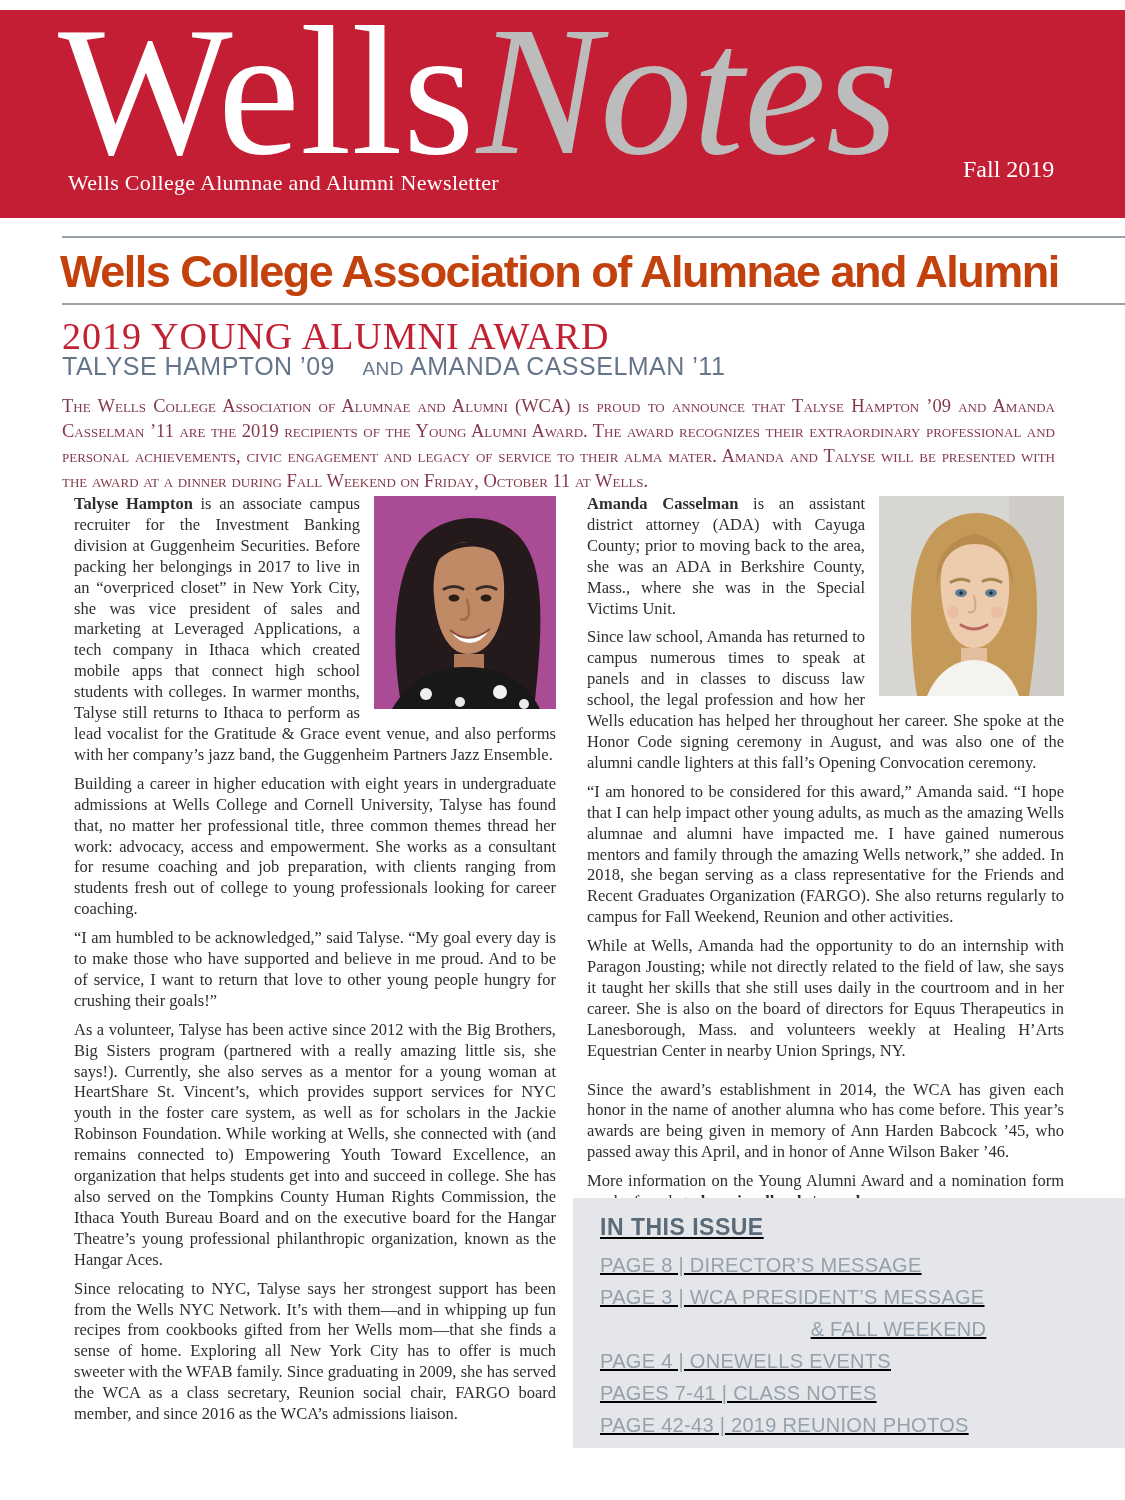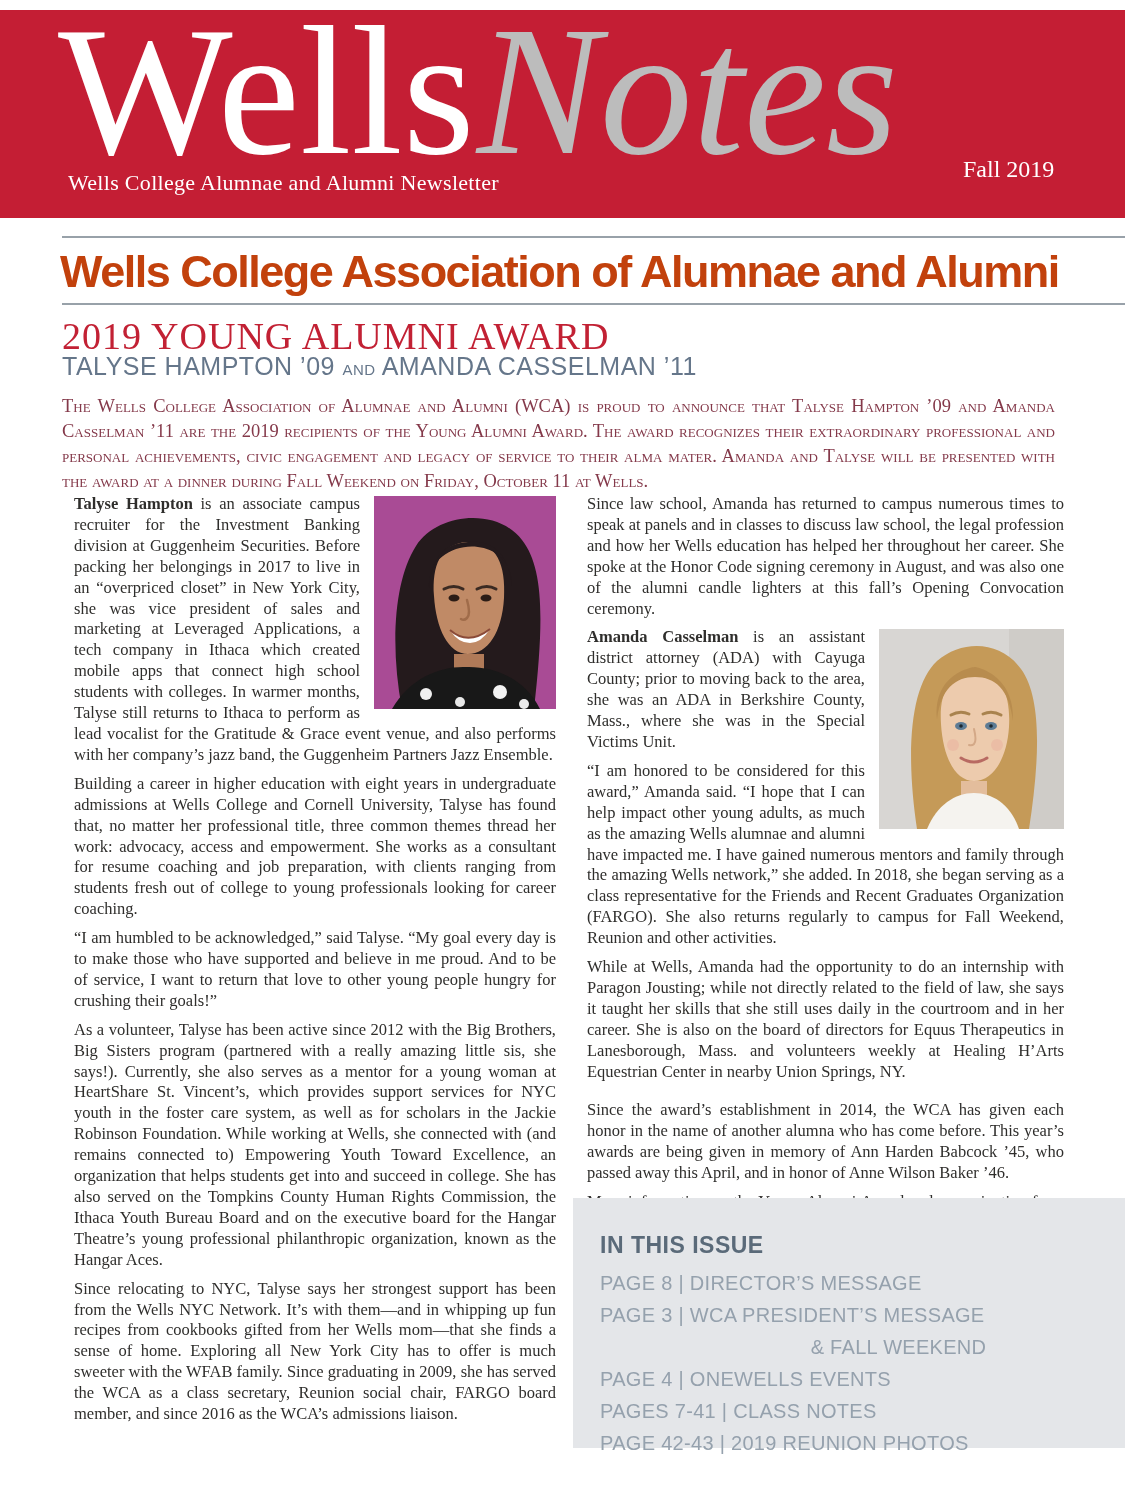--- a/index.html
+++ b/index.html
@@ -39,21 +39,21 @@
   }
   .article-title{
     position:absolute;left:62px;top:314px;
     font-size:38px;letter-spacing:1px;color:#c22134;white-space:nowrap;
   }
   .article-subtitle{
     position:absolute;left:62px;top:352px;
     font-family:"Liberation Sans",sans-serif;font-size:25px;letter-spacing:.5px;
     color:#65768a;white-space:nowrap;
   }
-  .article-subtitle .and-small{font-size:15px;}
+  .article-subtitle .and-small{font-size:19px;margin-left:20px;}
 
   .article-intro{
     position:absolute;left:62px;top:394px;width:993px;
     font-variant:small-caps;font-size:18.5px;line-height:25px;
     color:#84394a;text-align:justify;
   }
 
   
   .col{position:absolute;top:494px;font-size:16.5px;line-height:20.9px;color:#2f2e2c;}
   .col-left{left:62px;width:494px;}
@@ -63,22 +63,22 @@
   .gap-top{margin-top:18px;}
   .photo-float{
     float:right;margin:2px 0 6px 14px;display:block;line-height:0;
   }
   .photo-float svg{display:block;}
   .url-bold{font-weight:bold;}
 
   
   .issue-box{
     position:absolute;left:573px;top:1198px;right:0;height:250px;
-    background:#e4e6e9;box-sizing:border-box;padding:34px 10px 0 27px;
-    font-family:"Liberation Sans",sans-serif;z-index:5;
+    background:#e4e6e9;box-sizing:border-box;padding:16px 10px 0 27px;
+    font-family:"Liberation Sans",sans-serif;z-index:5;text-decoration:underline;
   }
   .issue-title{
     font-size:23px;font-weight:bold;color:#5a6a79;letter-spacing:.5px;
     margin:0 0 8px 0;
   }
   .issue-item{
     font-size:20px;color:#95a1ad;line-height:32px;letter-spacing:.3px;
     white-space:nowrap;
   }
   .issue-item .indent{padding-left:82px;text-align:center;}
@@ -130,21 +130,20 @@
     </span>
     <b>Talyse Hampton</b><span> is an associate campus recruiter for the Investment Banking division at Guggenheim Securities. Before packing her belongings in 2017 to live in an “overpriced closet” in New York City, she was vice president of sales and marketing at Leveraged Applications, a tech company in Ithaca which created mobile apps that connect high school students with colleges. In warmer months, Talyse still returns to Ithaca to perform as lead vocalist for the Gratitude &amp; Grace event venue, and also performs with her company’s jazz band, the Guggenheim Partners Jazz Ensemble.</span>
   </p>
   <p class="body-p">Building a career in higher education with eight years in undergraduate admissions at Wells College and Cornell University, Talyse has found that, no matter her professional title, three common themes thread her work: advocacy, access and empowerment. She works as a consultant for resume coaching and job preparation, with clients ranging from students fresh out of college to young professionals looking for career coaching.</p>
   <p class="body-p">“I am humbled to be acknowledged,” said Talyse. “My goal every day is to make those who have supported and believe in me proud. And to be of service, I want to return that love to other young people hungry for crushing their goals!”</p>
   <p class="body-p">As a volunteer, Talyse has been active since 2012 with the Big Brothers, Big Sisters program (partnered with a really amazing little sis, she says!). Currently, she also serves as a mentor for a young woman at HeartShare St. Vincent’s, which provides support services for NYC youth in the foster care system, as well as for scholars in the Jackie Robinson Foundation. While working at Wells, she connected with (and remains connected to) Empowering Youth Toward Excellence, an organization that helps students get into and succeed in college. She has also served on the Tompkins County Human Rights Commission, the Ithaca Youth Bureau Board and on the executive board for the Hangar Theatre’s young professional philanthropic organization, known as the Hangar Aces.</p>
   <p class="body-p">Since relocating to NYC, Talyse says her strongest support has been from the Wells NYC Network. It’s with them—and in whipping up fun recipes from cookbooks gifted from her Wells mom—that she finds a sense of home. Exploring all New York City has to offer is much sweeter with the WFAB family. Since graduating in 2009, she has served the WCA as a class secretary, Reunion social chair, FARGO board member, and since 2016 as the WCA’s admissions liaison.</p>
 </div>
 
 <div class="col col-right">
-  <p class="body-p">Since law school, Amanda has returned to campus numerous times to speak at panels and in classes to discuss law school, the legal profession and how her Wells education has helped her throughout her career. She spoke at the Honor Code signing ceremony in August, and was also one of the alumni candle lighters at this fall’s Opening Convocation ceremony.</p>
   <p class="body-p">
     <span class="photo-float">
       <svg width="185" height="200" viewBox="0 0 185 200">
         <rect width="185" height="200" fill="#d8d6d3"></rect>
         <rect x="130" width="55" height="200" fill="#cfccc8"></rect>
         <path d="M38,200 C26,120 32,56 58,32 C84,10 122,12 142,40 C164,70 160,135 150,200 Z" fill="#c59a58"></path>
         <path d="M62,95 C60,64 70,44 95,42 C122,40 132,66 130,98 C128,130 114,152 95,152 C76,152 64,128 62,95 Z" fill="#edcbad"></path>
         <path d="M58,90 C54,44 94,38 96,38 C98,38 136,46 134,92 C130,60 116,48 96,48 C76,48 62,60 58,90 Z" fill="#b88c4e"></path>
         <path d="M72,86 q9,-5 18,-1" stroke="#a9834e" stroke-width="3" fill="none" stroke-linecap="round"></path>
         <path d="M104,85 q9,-4 18,1" stroke="#a9834e" stroke-width="3" fill="none" stroke-linecap="round"></path>
@@ -155,20 +154,21 @@
         <path d="M95,100 q3,12 0,15 q-2,2 -5,1" stroke="#d3a887" stroke-width="2" fill="none" stroke-linecap="round"></path>
         <circle cx="74" cy="116" r="6" fill="#e9b4a0" opacity="0.6"></circle>
         <circle cx="118" cy="116" r="6" fill="#e9b4a0" opacity="0.6"></circle>
         <path d="M82,129 q13,8 26,0" stroke="#b86a62" stroke-width="3" fill="none" stroke-linecap="round"></path>
         <path d="M82,152 h26 v18 h-26 Z" fill="#e3bd9c"></path>
         <path d="M48,200 C58,176 76,164 95,164 C114,164 132,176 140,200 Z" fill="#f5f3ef"></path>
       </svg>
     </span>
     <b>Amanda Casselman</b><span> is an assistant district attorney (ADA) with Cayuga County; prior to moving back to the area, she was an ADA in Berkshire County, Mass., where she was in the Special Victims Unit.</span>
   </p>
+  <p class="body-p">Since law school, Amanda has returned to campus numerous times to speak at panels and in classes to discuss law school, the legal profession and how her Wells education has helped her throughout her career. She spoke at the Honor Code signing ceremony in August, and was also one of the alumni candle lighters at this fall’s Opening Convocation ceremony.</p>
   <p class="body-p">“I am honored to be considered for this award,” Amanda said. “I hope that I can help impact other young adults, as much as the amazing Wells alumnae and alumni have impacted me. I have gained numerous mentors and family through the amazing Wells network,” she added. In 2018, she began serving as a class representative for the Friends and Recent Graduates Organization (FARGO). She also returns regularly to campus for Fall Weekend, Reunion and other activities.</p>
   <p class="body-p">While at Wells, Amanda had the opportunity to do an internship with Paragon Jousting; while not directly related to the field of law, she says it taught her skills that she still uses daily in the courtroom and in her career. She is also on the board of directors for Equus Therapeutics in Lanesborough, Mass. and volunteers weekly at Healing H’Arts Equestrian Center in nearby Union Springs, NY.</p>
   <p class="body-p gap-top">Since the award’s establishment in 2014, the WCA has given each honor in the name of another alumna who has come before. This year’s awards are being given in memory of Ann Harden Babcock ’45, who passed away this April, and in honor of Anne Wilson Baker ’46.</p>
   <p class="body-p">
     <span>More information on the Young Alumni Award and a nomination form can be found at </span><span class="url-bold">alumni.wells.edu/awards</span><span>.</span>
   </p>
 </div>
 
 <div class="issue-box">
   <div class="issue-title">IN THIS ISSUE</div>

